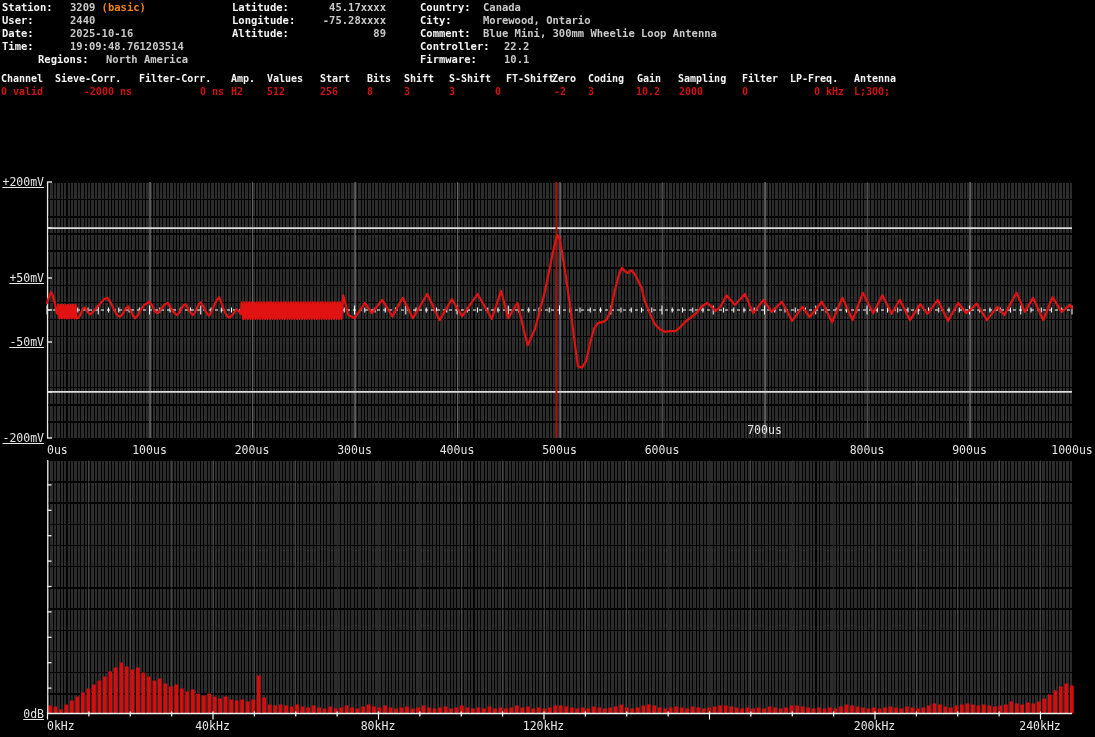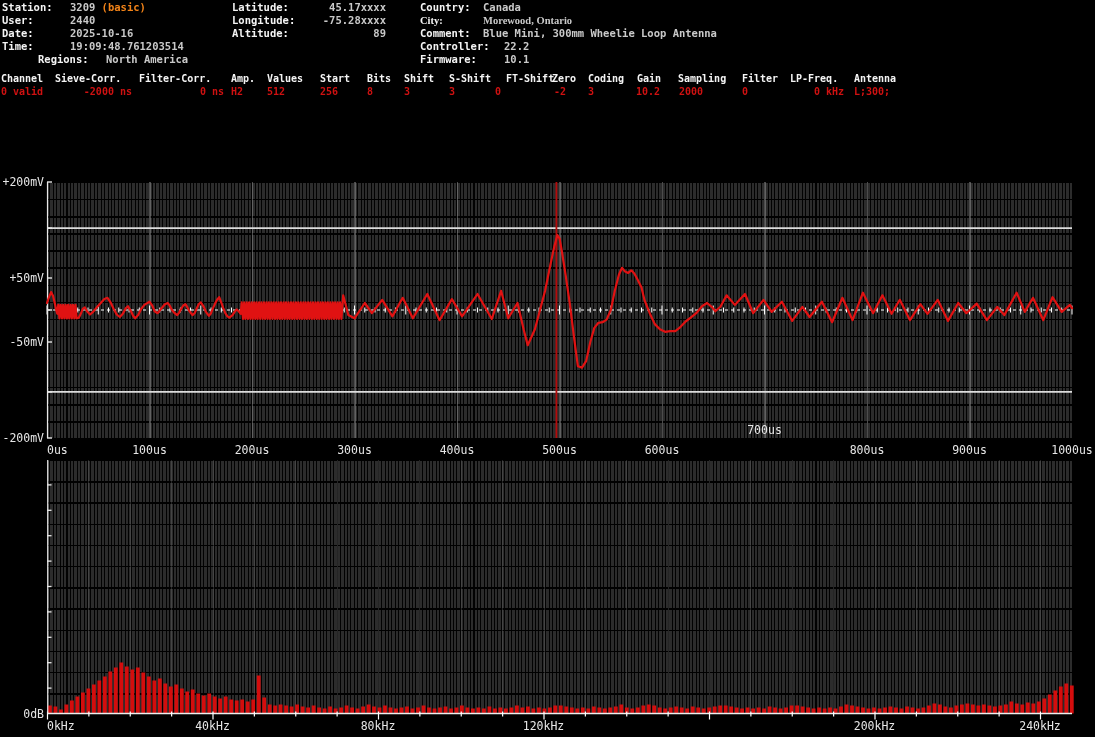--- a/index.html
+++ b/index.html
@@ -25,37 +25,37 @@
       repeating-linear-gradient(90deg, rgba(150,150,150,0.5) 0 1px, transparent 1px 102.5px),
       repeating-linear-gradient(180deg, #000 0 1.3px, transparent 1.3px 17.1px),
       repeating-linear-gradient(90deg, #2c2c2c 0 2.4px, #020202 2.4px 3.42px);}
   .spec-plot{top:460px;height:254px;background:
       repeating-linear-gradient(90deg, rgba(140,140,140,0.25) 0 1px, transparent 1px 41.38px),
       repeating-linear-gradient(180deg, #000 0 1.3px, transparent 1.3px 21.2px),
       repeating-linear-gradient(90deg, #2c2c2c 0 2.4px, #020202 2.4px 3.42px);}
   .plot svg{position:absolute;left:0;top:0;overflow:visible;}
 
   .axis-label{position:absolute;color:#e6e6e6;font-size:11.5px;line-height:12px;white-space:pre;}
-  .ylab{left:0;width:44px;text-align:right;}
+  .ylab{left:0;width:44px;text-align:right;text-decoration:underline;}
 </style>
 </head>
 <body>
 
 <div class="screen">
   <div>
       <div class="hrow" style="left:2px;top:1px;"><span class="k" style="width: 68px;">Station:</span><span class="v">3209</span><span class="basic"> (basic)</span></div>
       <div class="hrow" style="left:2px;top:14px;"><span class="k" style="width: 68px;">User:</span><span class="v">2440</span></div>
       <div class="hrow" style="left:2px;top:27px;"><span class="k" style="width: 68px;">Date:</span><span class="v">2025-10-16</span></div>
       <div class="hrow" style="left:2px;top:40px;"><span class="k" style="width: 68px;">Time:</span><span class="v">19:09:48.761203514</span></div>
       <div class="hrow" style="left:2px;top:53px;padding-left:36px;"><span class="k" style="width: 68px;">Regions:</span><span class="v">North America</span></div>
       <div class="hrow" style="left:232px;top:1px;"><span class="k" style="width: 70px;">Latitude:</span><span class="v v-right" style="width: 84px;">45.17xxxx</span></div>
       <div class="hrow" style="left:232px;top:14px;"><span class="k" style="width: 70px;">Longitude:</span><span class="v v-right" style="width: 84px;">-75.28xxxx</span></div>
       <div class="hrow" style="left:232px;top:27px;"><span class="k" style="width: 70px;">Altitude:</span><span class="v v-right" style="width: 84px;">89</span></div>
       <div class="hrow" style="left:420px;top:1px;"><span class="k" style="width: 63px;">Country:</span><span class="v">Canada</span></div>
-      <div class="hrow" style="left:420px;top:14px;font-family:Liberation Serif, serif;"><span class="k" style="width: 63px;">City:</span><span class="v">Morewood, Ontario</span></div>
+      <div class="hrow" style="left:420px;top:14px;"><span class="k" style="width: 63px;">City:</span><span class="v">Morewood, Ontario</span></div>
       <div class="hrow" style="left:420px;top:27px;"><span class="k" style="width: 63px;">Comment:</span><span class="v">Blue Mini, 300mm Wheelie Loop Antenna</span></div>
       <div class="hrow" style="left:420px;top:40px;"><span class="k" style="width: 84px;">Controller:</span><span class="v">22.2</span></div>
       <div class="hrow" style="left:420px;top:53px;"><span class="k" style="width: 84px;">Firmware:</span><span class="v">10.1</span></div>
     </div>
   <div style="position: absolute; left: 0px; top: 72px; width: 1095px; height: 26px;">
       <div class="pcell plabel" style="left:1px;">Channel</div>
       <div class="pcell pvalue" style="left:1px;">0 valid</div>
       <div class="pcell plabel" style="left:55px;">Sieve-Corr.</div>
       <div class="pcell pvalue" style="left:55px;width:77px;text-align:right;">-2000 ns</div>
       <div class="pcell plabel" style="left:139px;">Filter-Corr.</div>

